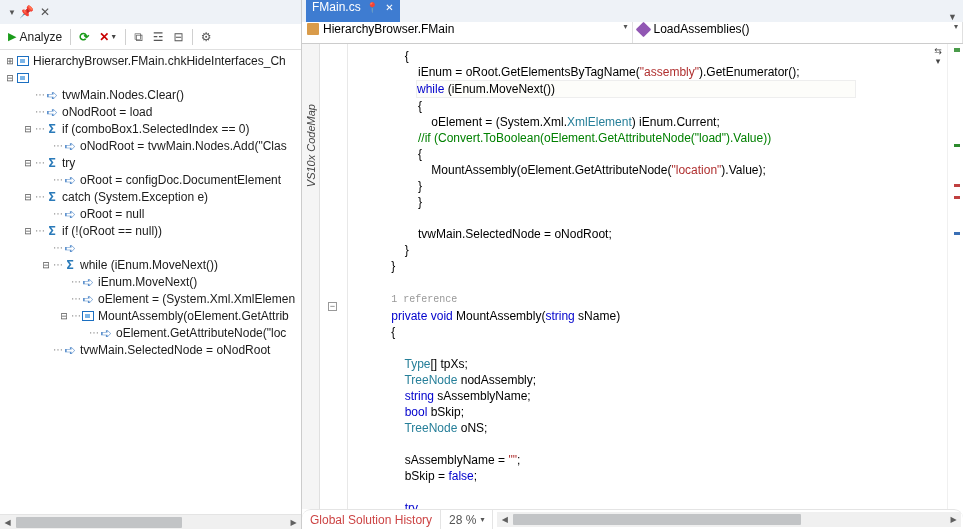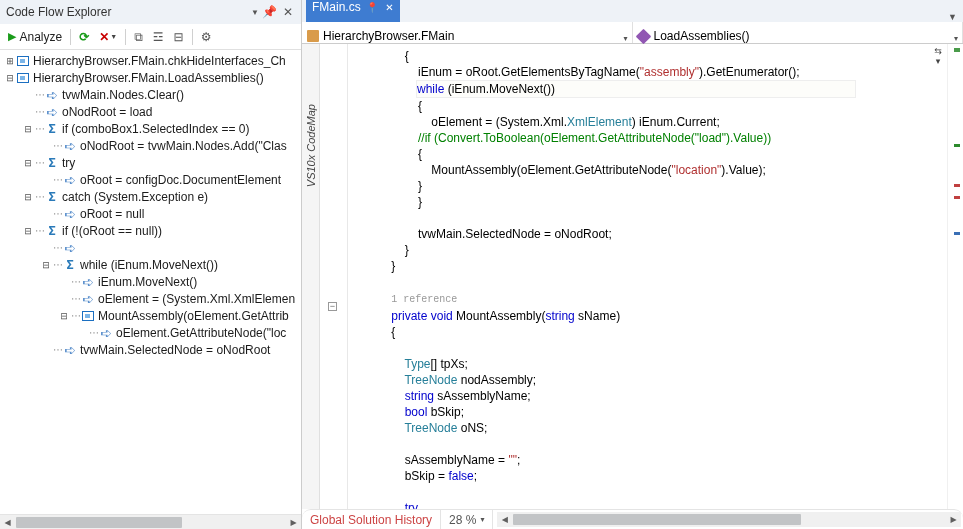--- a/index.html
+++ b/index.html
@@ -32,21 +32,21 @@
 .scrollbar-h { position: absolute; bottom: 0; left: 0; right: 0; height: 15px; background: #f0f0f0; border-top: 1px solid #e4e4e4; display: flex; align-items: center; }
 .sb-btn { width: 15px; height: 15px; display: flex; align-items: center; justify-content: center; color: #606060; font-size: 8px; }
 .sb-thumb { height: 11px; background: #c2c4c6; border-radius: 1px; margin: 0 1px; }
 
 .editor-panel { flex: 1; height: 100%; display: flex; flex-direction: column; background: #fff; }
 .tab-bar { height: 22px; background: #eef2f7; display: flex; align-items: flex-end; padding-left: 4px; }
 .tab { height: 30px; background: #3e7cd1; color: #fff; display: flex; align-items: center; padding: 0 6px; gap: 6px; }
 .tab-close { font-size: 10px; }
 .tab-right-arrow { margin-left: auto; padding: 0 6px; color: #555; font-size: 9px; }
 .nav-bar { height: 22px; display: flex; align-items: center; border-bottom: 1px solid #ccc; background: #fff; }
-.nav-combo { flex: 1; display: flex; align-items: flex-end; padding: 0 4px; border-right: 1px solid #e0e0e0; height: 100%; }
+.nav-combo { flex: 1; display: flex; align-items: flex-start; padding: 0 4px; border-right: 1px solid #e0e0e0; height: 100%; }
 .nav-icon { width: 14px; height: 14px; margin-right: 3px; display: flex; align-items: center; justify-content: center; }
 .nav-arrow { font-size: 8px; color: #555; margin-left: auto; }
 .class-icon-bg { width: 12px; height: 12px; background: #d99b4a; border-radius: 1px; }
 .method-icon-bg { width: 11px; height: 11px; background: #9157b3; border-radius: 1px; transform: rotate(45deg); }
 
 .code-area { flex: 1; display: flex; position: relative; overflow: hidden; }
 .codemap-strip { width: 18px; background: #f5f5f5; border-right: 1px solid #e0e0e0; display: flex; align-items: flex-start; justify-content: center; padding-top: 60px; }
 .codemap-label { writing-mode: vertical-rl; transform: rotate(180deg); color: #444; font-style: italic; font-size: 11px; }
 .gutter { width: 28px; background: #fff; border-right: 1px solid #e8e8e8; position: relative; }
 .fold-mark { position: absolute; left: 8px; font-size: 9px; color: #666; border: 1px solid #999; width: 9px; height: 9px; line-height: 7px; text-align: center; background: #fff; }
@@ -66,21 +66,20 @@
 .status-seg.hist { color: #c44; }
 .zoom-dd { font-size: 8px; margin-left: 4px; }
 .scrollbar-h-editor { flex: 1; height: 15px; background: #f0f0f0; display: flex; align-items: center; margin: 2px 2px 2px 4px; }
 .bottom-row { height: 20px; display: flex; align-items: center; border-top: 1px solid #e4e4e4; border-radius: 9px; }
 </style>
 </head>
 <body>
 
 <div class="explorer-panel">
   <div class="explorer-title">
-    <span class="explorer-title-text">Code Flow Explorer</span>
     <span class="dropdown-arrow">▼</span>
     <span class="tool-icon">📌</span>
     <span class="tool-icon">✕</span>
   </div>
   <div class="toolbar">
     <div class="tb-btn analyze-btn">
       <span class="analyze-icon">▶</span>
       <span>Analyze</span>
     </div>
     <div class="tb-sep"></div>
@@ -113,21 +112,20 @@
           <span class="node-icon">
             <span class="icon-box"></span>
           </span>
           <span class="node-label">HierarchyBrowser.FMain.chkHideInterfaces_Ch</span>
         </div>
         <div class="tree-row" style="padding-left: 4px;">
           <span class="expander">⊟</span>
           <span class="node-icon">
             <span class="icon-box"></span>
           </span>
-          <span class="node-label">HierarchyBrowser.FMain.LoadAssemblies()</span>
         </div>
         <div class="tree-row" style="padding-left: 22px;">
           <span class="expander"></span>
           <span class="dots">⋯</span>
           <span class="node-icon">
             <span class="icon-arrow">➪</span>
           </span>
           <span class="node-label">tvwMain.Nodes.Clear()</span>
         </div>
         <div class="tree-row" style="padding-left: 22px;">

